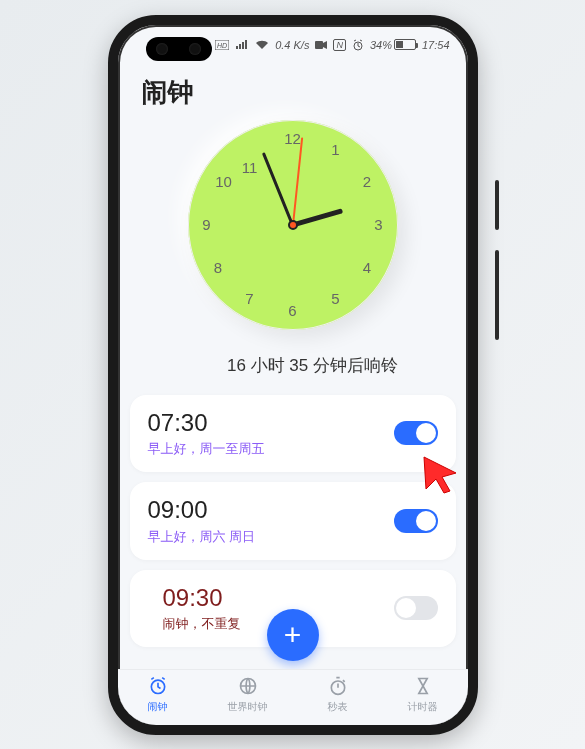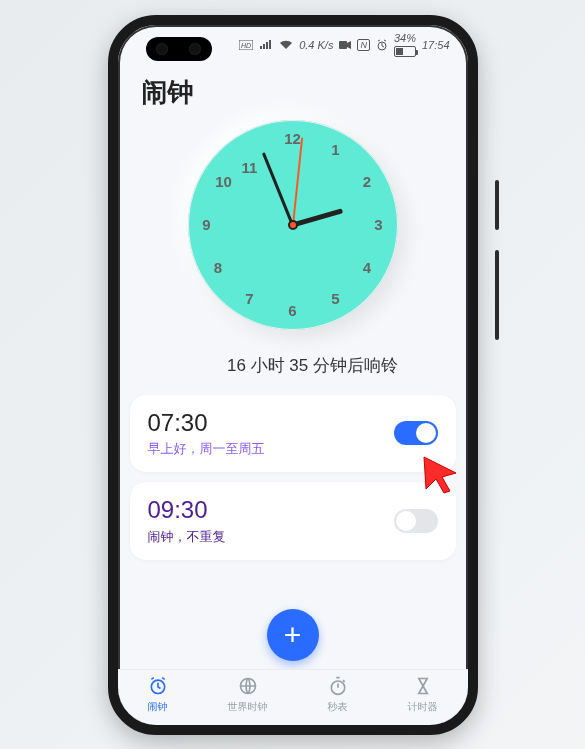--- a/index.html
+++ b/index.html
@@ -55,41 +55,40 @@
     display: flex;
     align-items: center;
     justify-content: flex-end;
     gap: 6px;
     padding: 0 18px;
     font-size: 11px;
     color: #555;
     font-style: italic;
   }
   .status .icon { display:inline-flex; align-items:center; }
-  .status .bat-wrap { display:flex; align-items:center; gap:2px;flex-direction:column; }
+  .status .bat-wrap { display:flex; align-items:center; gap:2px; }
   .bat {
     width: 22px; height: 11px; border:1px solid #555; border-radius:2px; position:relative;
   }
   .bat::after { content:""; position:absolute; right:-3px; top:3px; width:2px; height:5px; background:#555; border-radius:0 1px 1px 0; }
   .bat .fill { position:absolute; left:1px; top:1px; bottom:1px; width:34%; background:#555; }
   
   .title {
     font-size: 26px;
     font-weight: 600;
     color: #222;
     padding: 10px 24px 6px;
   }
   
   .clock-wrap { display:flex; justify-content:center; padding-top:4px; }
   .clock {
     width: 210px; height: 210px; border-radius:50%;
-    background: #5eead4;
+    background: #bef264;
     box-shadow: 8px 8px 20px rgba(0,0,0,.08), -8px -8px 20px rgba(255,255,255,.9), inset 0 0 0 1px #eee;
     position: relative;
-    font-weight: bold;
   }
   .clock .num {
     position:absolute; width:24px; height:24px; text-align:center;
     font-size:15px; color:#666; line-height:24px;
     transform: translate(-50%,-50%);
   }
   .hand { position:absolute; left:50%; top:50%; transform-origin: 50% 100%; }
   .hand.hour { width:5px; height:52px; background:#222; margin-left:-2.5px; margin-top:-52px; border-radius:3px; transform: rotate(74deg);}
   .hand.min  { width:3px; height:78px; background:#222; margin-left:-1.5px; margin-top:-78px; border-radius:2px; transform: rotate(-22deg);}
   .hand.sec  { width:2px; height:88px; background:#ff5722; margin-left:-1px; margin-top:-88px; border-radius:1px; transform: rotate(6deg);}
@@ -105,21 +104,21 @@
   }
   
   .list { padding: 0 12px; display:flex; flex-direction:column; gap:10px; }
   .card {
     background:#fff; border-radius:16px; padding:14px 18px;
     display:flex; align-items:center; justify-content:space-between;
     box-shadow: 0 1px 4px rgba(0,0,0,.04);
     position:relative;
     gap:40px;
   }
-  .card.disabled .time, .card.disabled .sub { color:#4c1d95; }
+  .card.disabled .time, .card.disabled .sub { color:#7f1d1d;margin-left:15px; }
   .time { font-size:24px; color:#222; font-weight:400; line-height:1.15; }
   .sub  { font-size:13px; color:#8b5cf6; margin-top:4px; }
   .toggle {
     width:44px; height:24px; border-radius:12px; position:relative;
     background:#2a6cff; transition:.2s;
   }
   .toggle .knob {
     position:absolute; top:2px; right:2px; width:20px; height:20px;
     background:#fff; border-radius:50%;
   }
@@ -233,20 +232,29 @@
   <div class="list" id="alarm-list">
       <div class="card">
         <div>
           <div class="time">07:30</div>
           <div class="sub">早上好，周一至周五</div>
         </div>
         <div class="toggle ">
           <div class="knob"></div>
         </div>
       </div>
+      <div class="card">
+        <div>
+          <div class="time">09:00</div>
+          <div class="sub">早上好，周六 周日</div>
+        </div>
+        <div class="toggle ">
+          <div class="knob"></div>
+        </div>
+      </div>
       <div class="card disabled">
         <div>
           <div class="time">09:30</div>
           <div class="sub">闹钟，不重复</div>
         </div>
         <div class="toggle off">
           <div class="knob"></div>
         </div>
       </div>
     </div>

